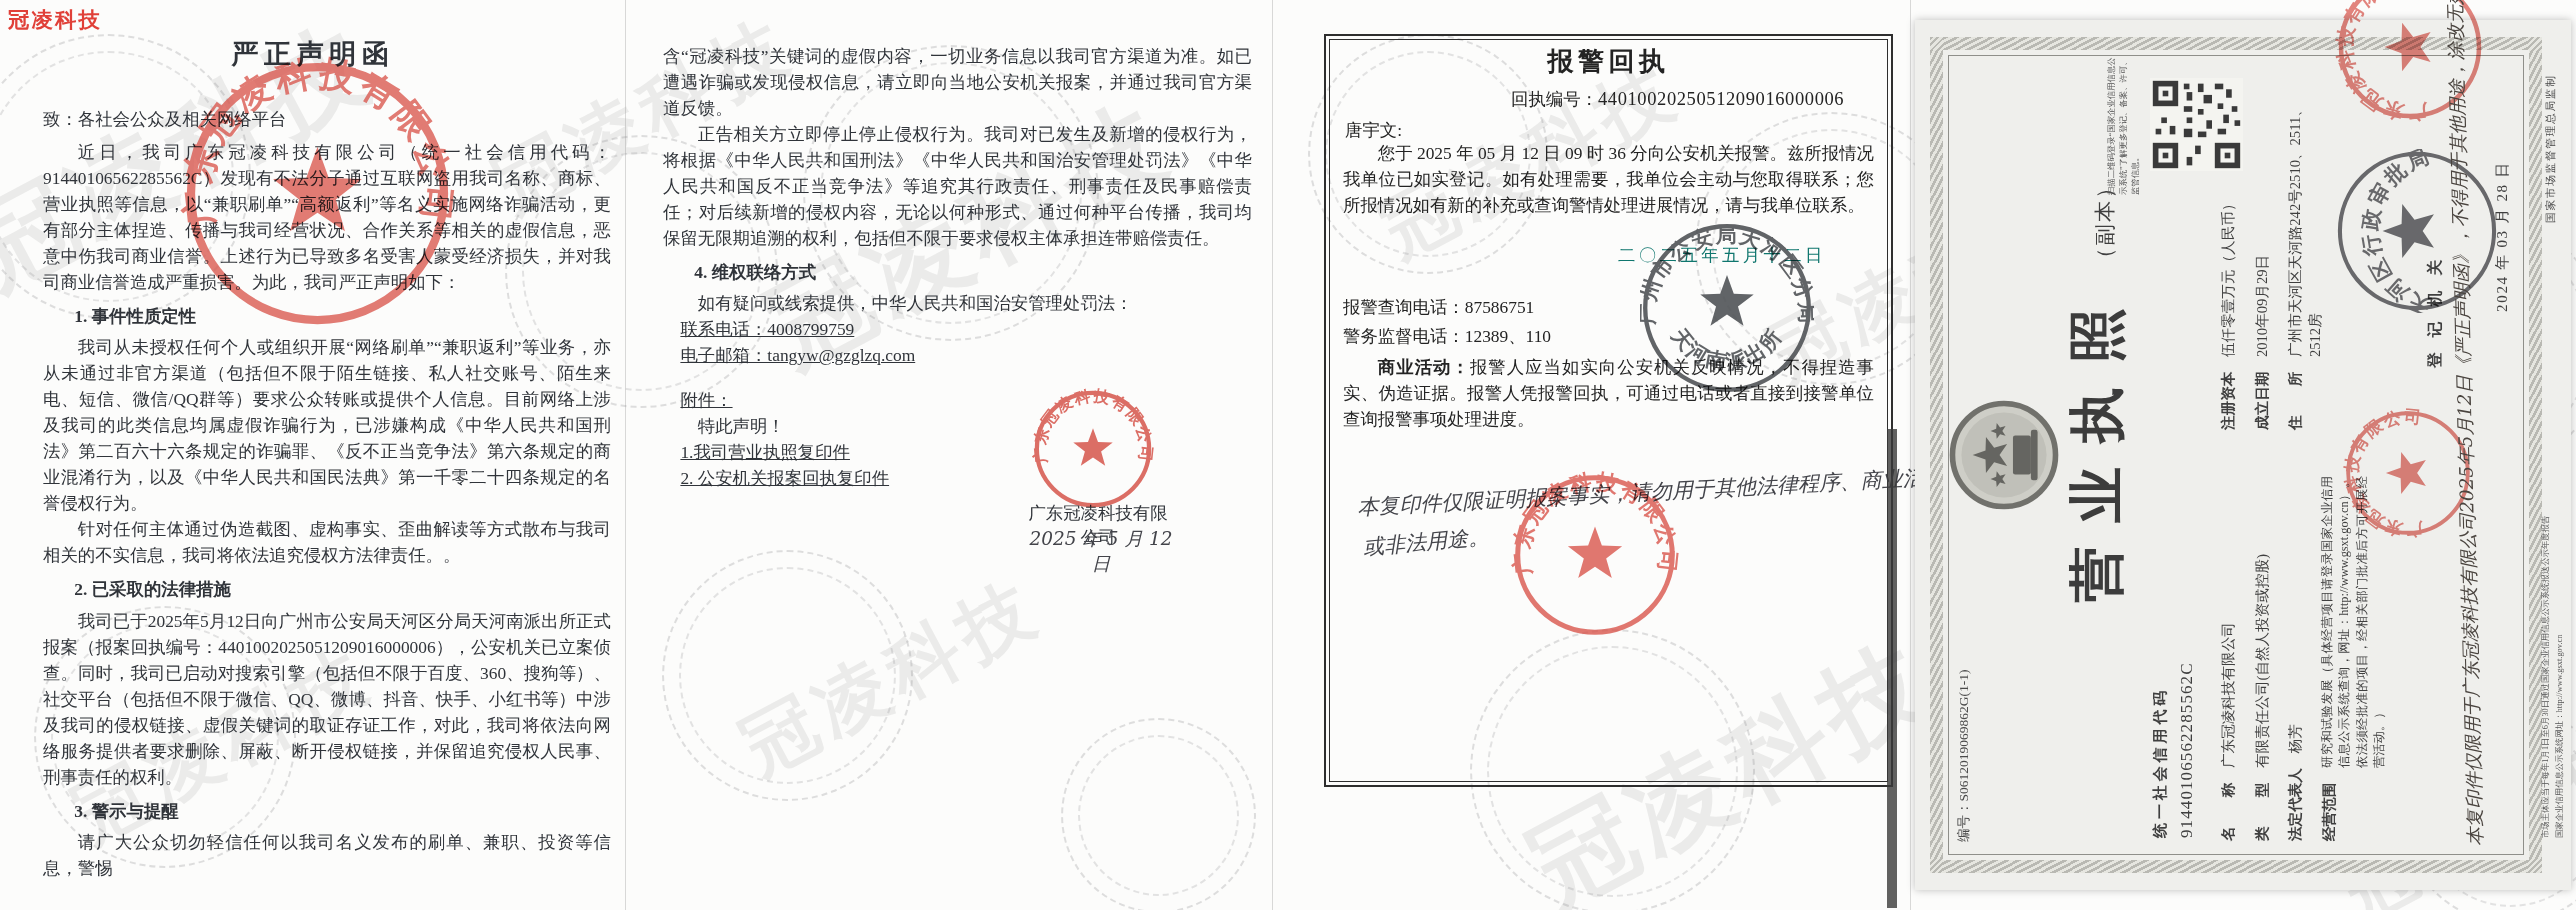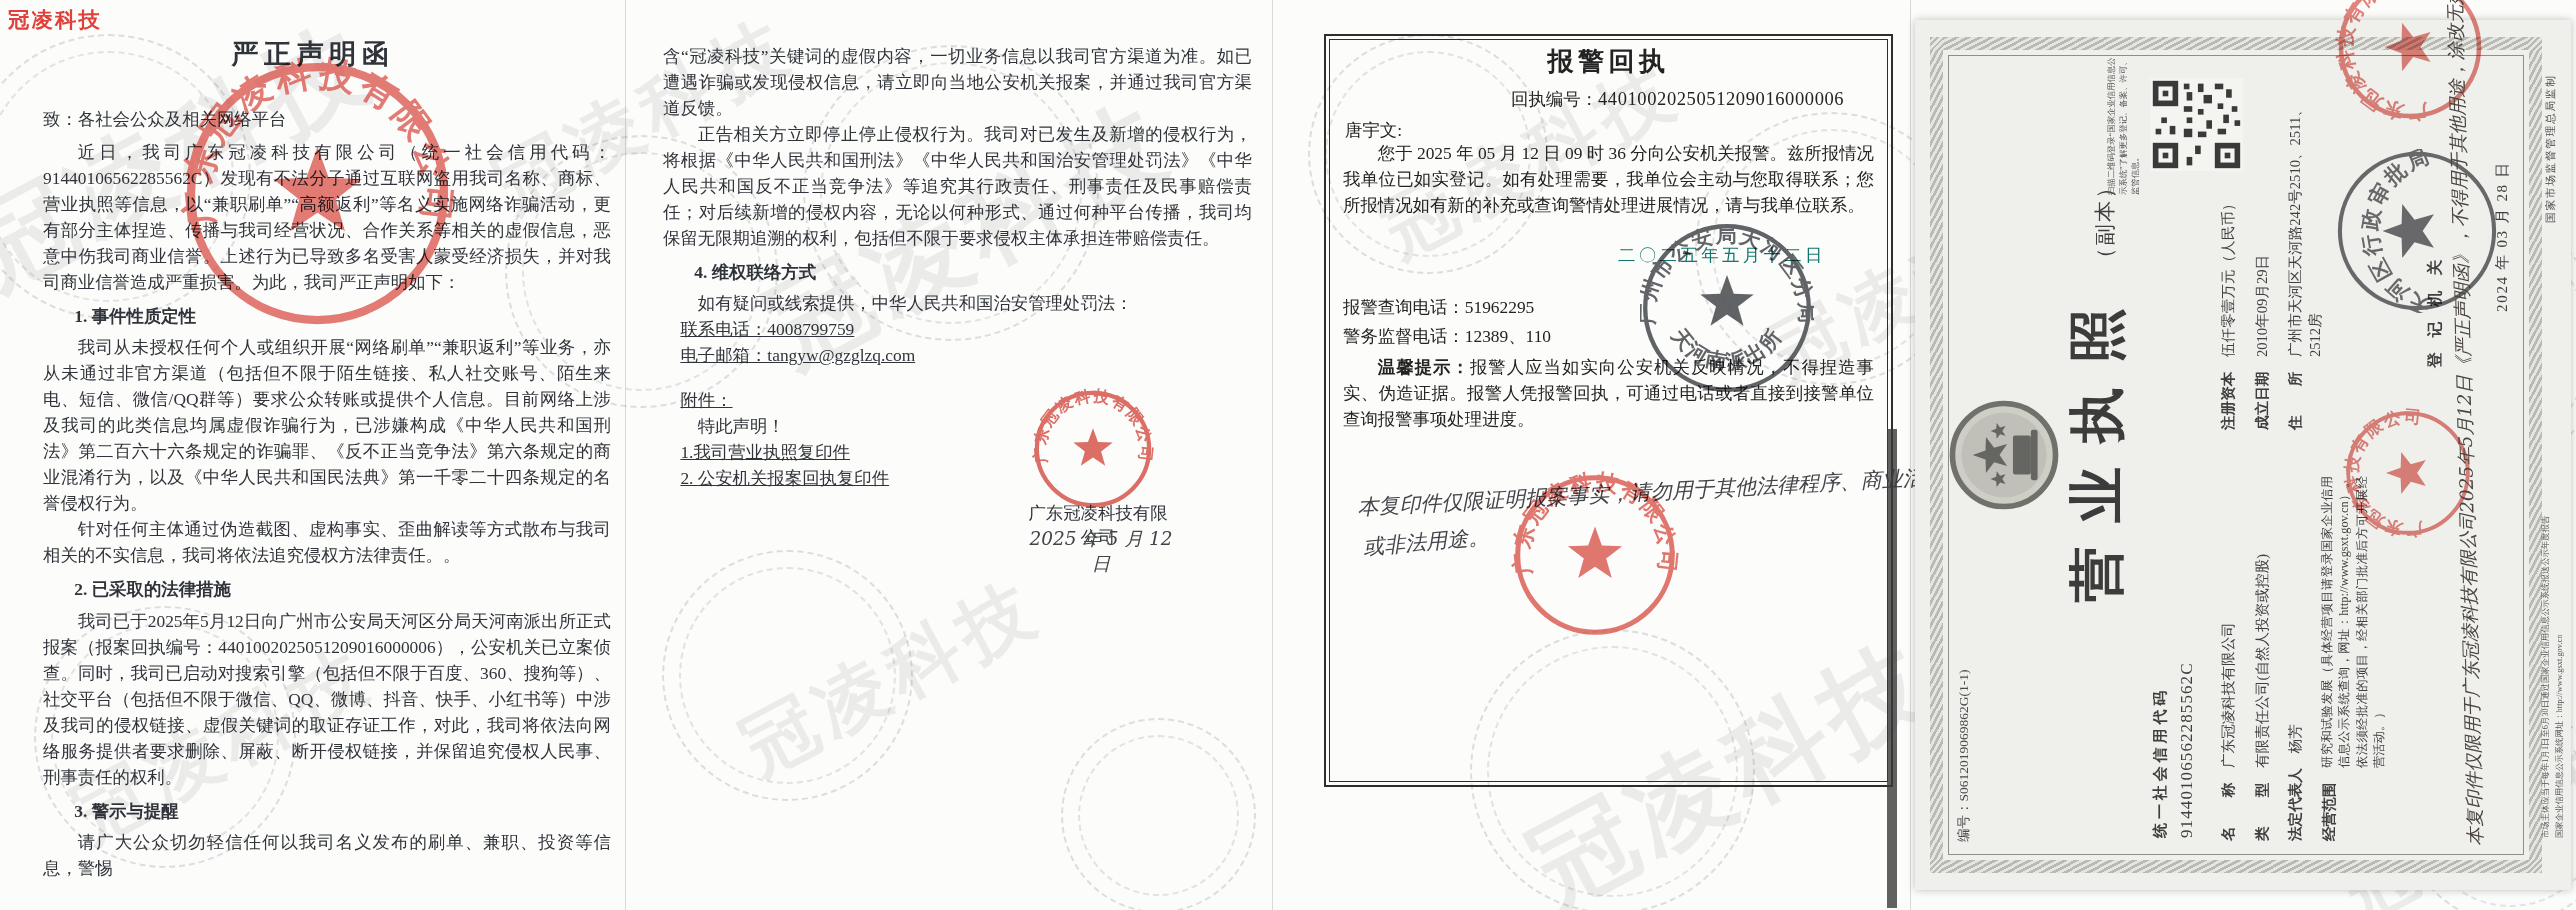--- a/index.html
+++ b/index.html
@@ -173,24 +173,24 @@
 
   <section class="rc-box">
     <div class="rc-inner"></div>
     <div class="rc-title">报警回执</div>
     <div class="rc-number">
       <span>回执编号：</span><b>4401002025051209016000006</b>
     </div>
     <div class="rc-addr">唐宇文:</div>
     <div class="rc-bodytext">您于 2025 年 05 月 12 日 09 时 36 分向公安机关报警。兹所报情况我单位已如实登记。如有处理需要，我单位会主动与您取得联系；您所报情况如有新的补充或查询警情处理进展情况，请与我单位联系。</div>
     <div class="rc-date">二〇二五年五月十二日</div>
-    <div class="rc-phone1">报警查询电话：51962295</div>
+    <div class="rc-phone1">报警查询电话：87586751</div>
     <div class="rc-phone2">警务监督电话：12389、110</div>
     <div class="rc-tip">
-      <b>温馨提示：</b><span>报警人应当如实向公安机关反映情况，不得捏造事实、伪造证据。报警人凭报警回执，可通过电话或者直接到接警单位查询报警事项处理进度。</span>
+      <b>商业活动：</b><span>报警人应当如实向公安机关反映情况，不得捏造事实、伪造证据。报警人凭报警回执，可通过电话或者直接到接警单位查询报警事项处理进度。</span>
     </div>
     <div class="rc-hand1 hand">本复印件仅限证明报案事实，请勿用于其他法律程序、商业活动</div>
     <div class="rc-hand2 hand">或非法用途。</div>
 
     <div class="stamp" style="left:314px;top:185px;opacity:.88;">
       <svg width="174" height="174" viewBox="0 0 200 200">
         <defs>
           <path id="arc3t" d="M 16 108 A 84 84 0 0 1 184 108"></path>
           <path id="arc3b" d="M 34 126 A 72 72 0 0 0 166 126"></path>
         </defs>

